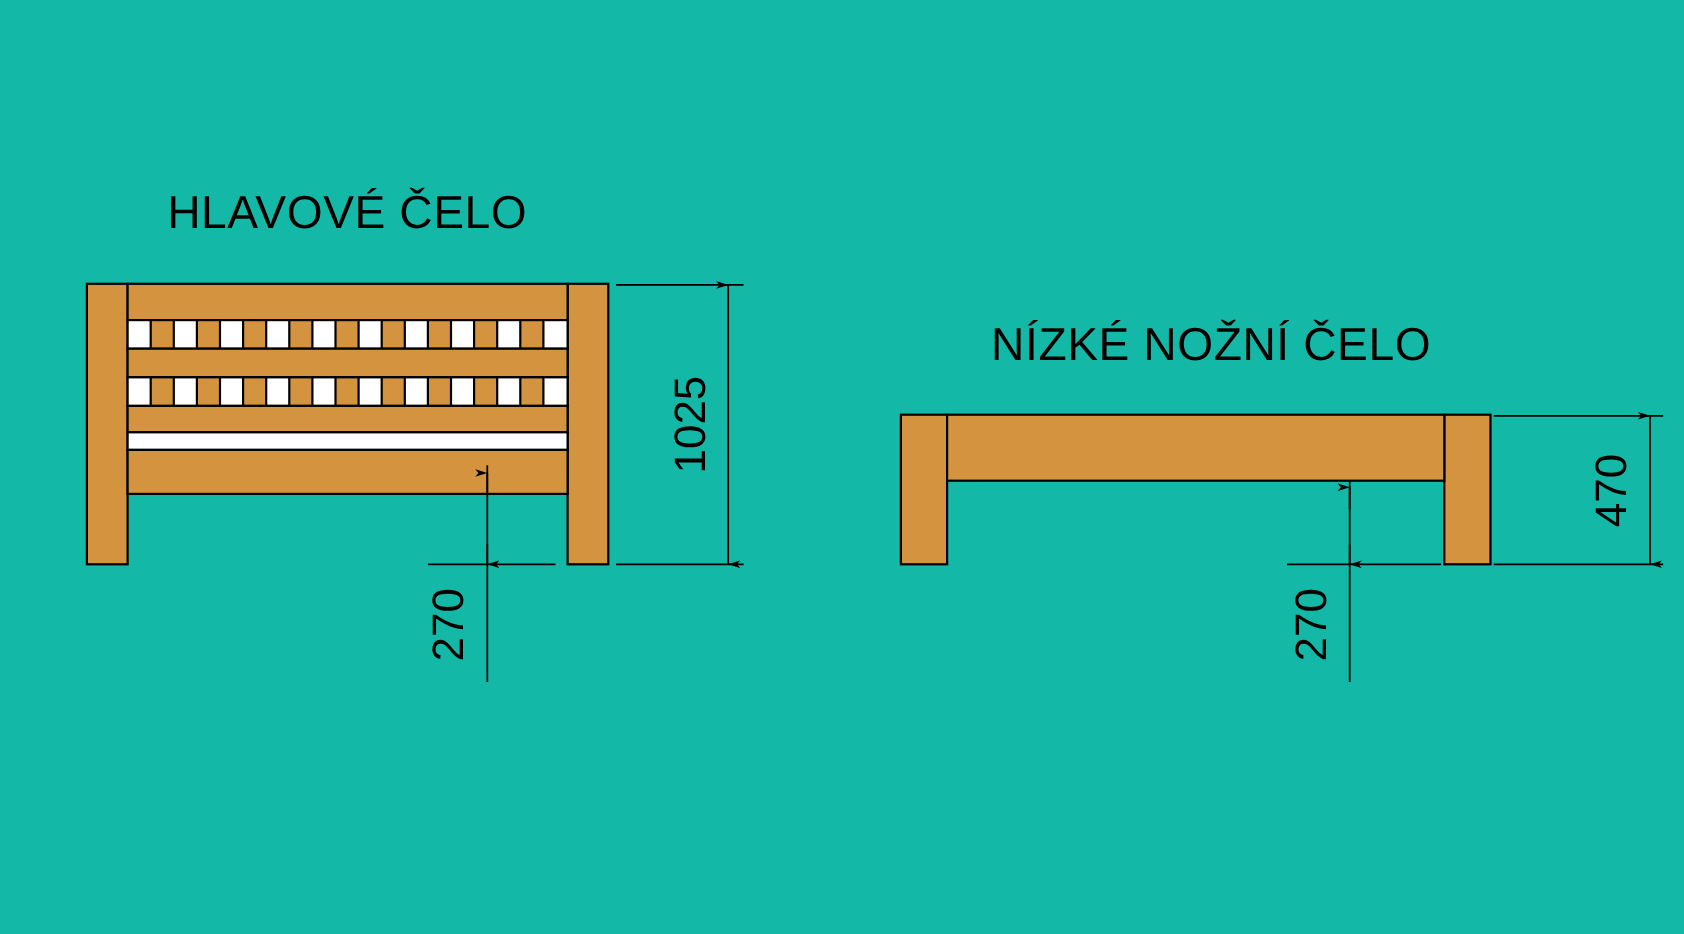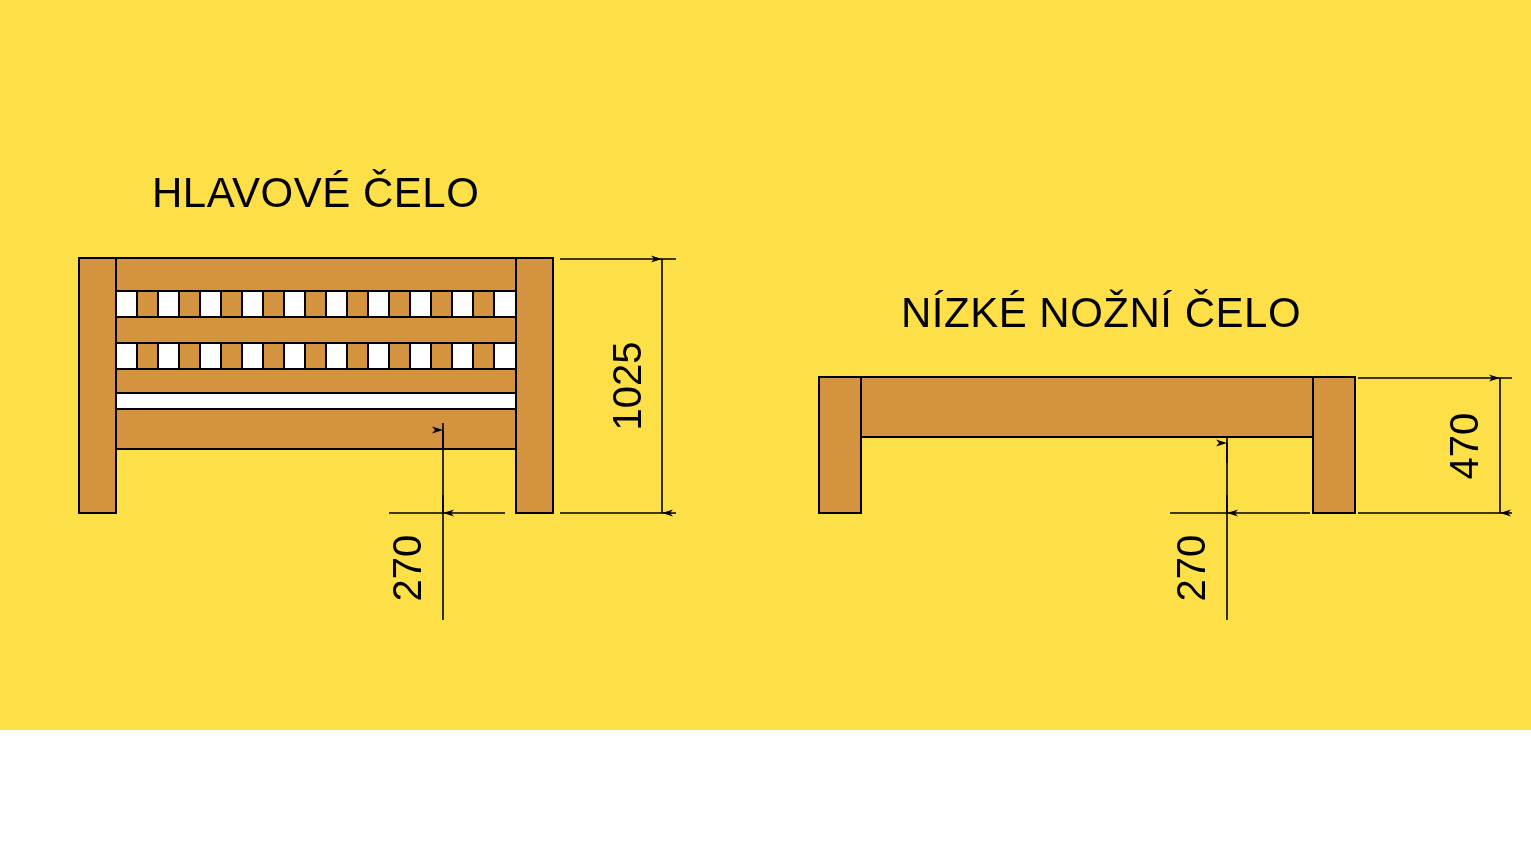--- a/index.html
+++ b/index.html
@@ -9,22 +9,22 @@
   }
   body {
     width: 1531px;
     height: 849px;
     overflow: hidden;
     font-family: "Liberation Sans", sans-serif;
   }
   #drawing-root {
     position: relative;
     width: 1531px;
-    height: 730px;
-    background: #fde047;
+    height: 849px;
+    background: #14b8a6;
   }
   svg#cad-canvas {
     display: block;
     width: 1531px;
     height: 849px;
   }
   .wood {
     fill: #d4933f;
     stroke: #000000;
     stroke-width: 2;

